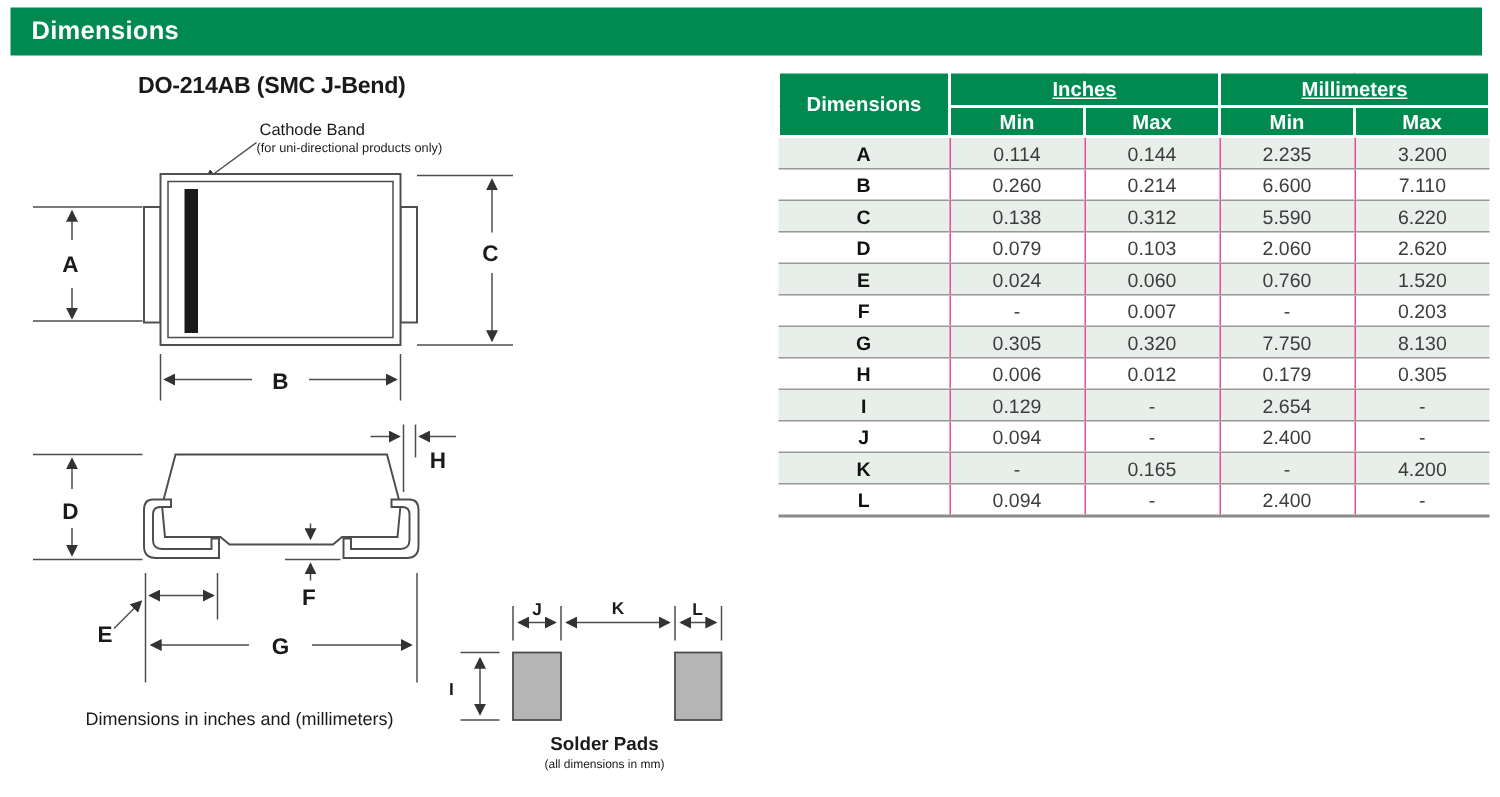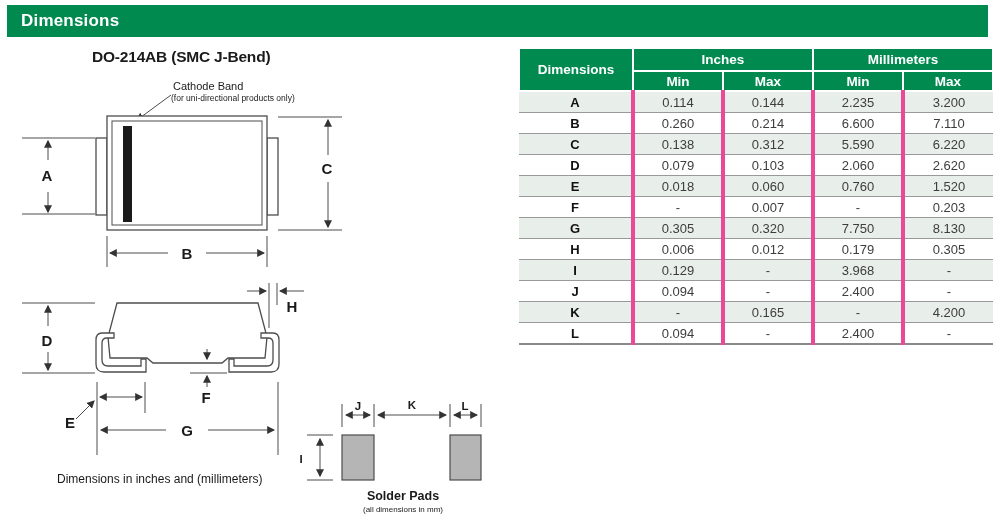--- a/index.html
+++ b/index.html
@@ -21,25 +21,25 @@
   .t-pads{font-size:12.5px;font-weight:bold;}
   .t-pads-sm{font-size:8px;fill:#333;}
   .ln{stroke:#4d4d4d;stroke-width:1;fill:none;}
   .shape{stroke:#4d4d4d;stroke-width:1.3;fill:#fff;}
 
   
   .table-wrap{position:absolute;left:518px;top:47px;}
   table{border-collapse:collapse;table-layout:fixed;width:474px;}
   col.c-dim{width:114px;} col.c-val{width:90px;}
   thead th{background:#008A4F;color:#fff;font-weight:bold;font-size:13.5px;border:2px solid #fff;padding:0;}
-  th.h-grp{height:21px;}
+  th.h-grp{height:21px;text-decoration:underline;}
   th.h-sub{height:18px;}
   tbody td{font-size:13px;color:#3d3d3d;text-align:center;height:20px;padding:0;
     border-bottom:1px solid #999;}
-  tbody td + td{border-left:4px solid #ec4899;}
+  tbody td + td{border-left:1px solid #ec4899;}
   tbody td.dim-letter{font-weight:bold;color:#111;}
   tbody tr:nth-child(odd){background:#E8EEE9;}
   tbody tr:last-child td{border-bottom:2px solid #8a8a8a;}
 </style>
 </head>
 <body>
 
 <div class="green-bar">
   <span>Dimensions</span>
 </div>
@@ -193,21 +193,21 @@
         </tr>
       <tr>
           <td class="dim-letter">D</td>
           <td>0.079</td>
           <td>0.103</td>
           <td>2.060</td>
           <td>2.620</td>
         </tr>
       <tr>
           <td class="dim-letter">E</td>
-          <td>0.018</td>
+          <td>0.024</td>
           <td>0.060</td>
           <td>0.760</td>
           <td>1.520</td>
         </tr>
       <tr>
           <td class="dim-letter">F</td>
           <td>-</td>
           <td>0.007</td>
           <td>-</td>
           <td>0.203</td>
@@ -223,21 +223,21 @@
           <td class="dim-letter">H</td>
           <td>0.006</td>
           <td>0.012</td>
           <td>0.179</td>
           <td>0.305</td>
         </tr>
       <tr>
           <td class="dim-letter">I</td>
           <td>0.129</td>
           <td>-</td>
-          <td>3.968</td>
+          <td>2.654</td>
           <td>-</td>
         </tr>
       <tr>
           <td class="dim-letter">J</td>
           <td>0.094</td>
           <td>-</td>
           <td>2.400</td>
           <td>-</td>
         </tr>
       <tr>

